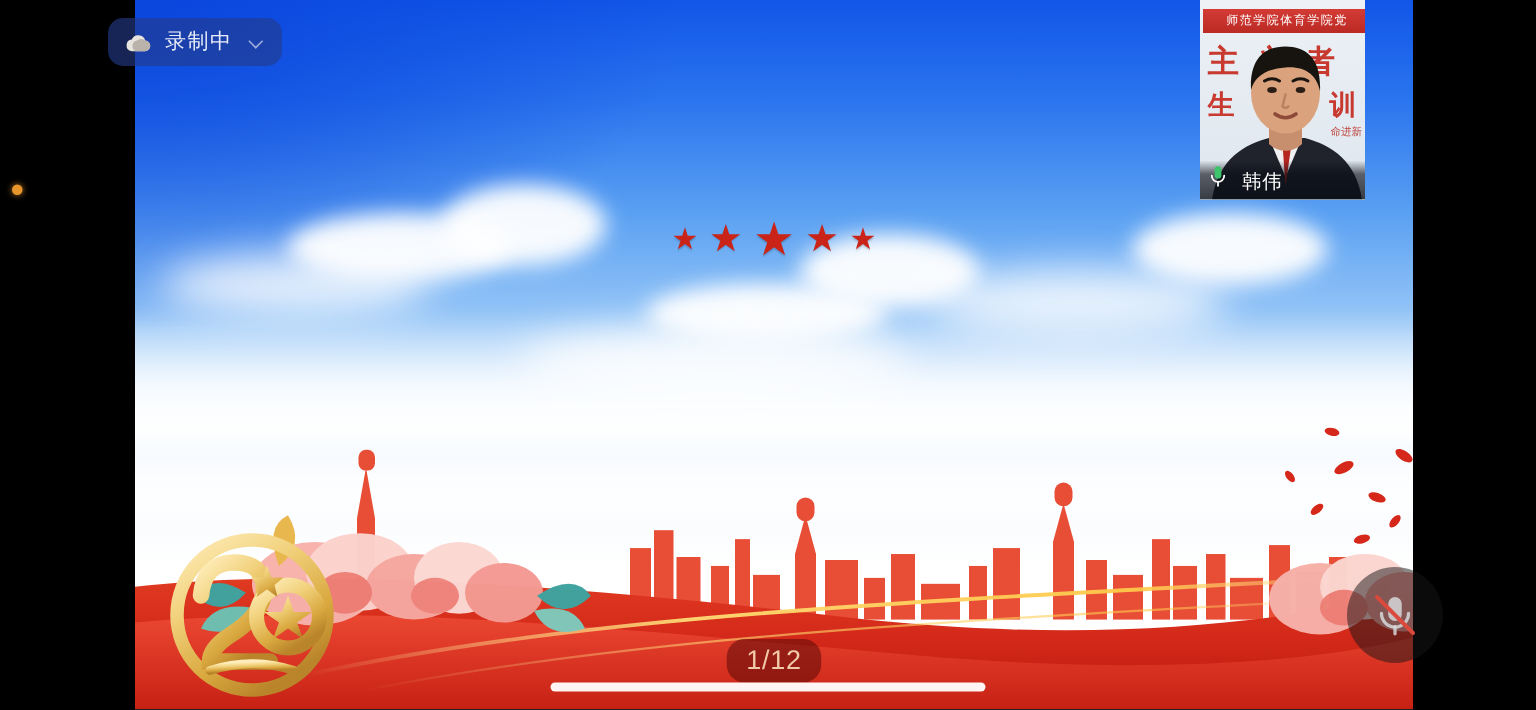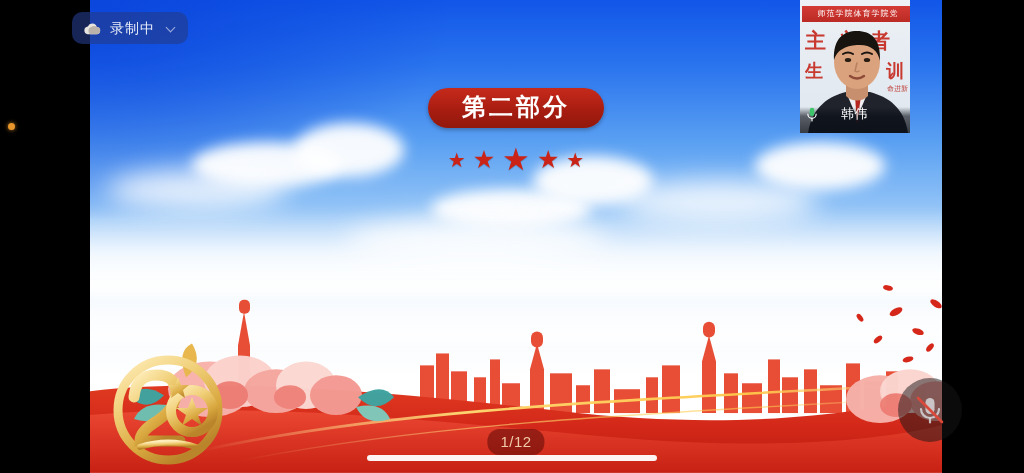--- a/index.html
+++ b/index.html
@@ -116,21 +116,21 @@
   
   .page-chip {
     position:absolute;
     left:50%; transform:translateX(-50%);
     bottom:18px;
     min-width:54px;
     padding:5px 13px 6px;
     border-radius:12px;
     background:rgba(92,10,5,.55);
     color:#f0c9a8;
-    font-size:15px;
+    font-size:18px;
     line-height:1;
     text-align:center;
     letter-spacing:.5px;
   }
 
   
   .rec-badge {
     position:absolute;
     left:72px; top:12px;
     display:flex; align-items:center; gap:9px;
@@ -192,21 +192,21 @@
   .vt-side {
     position:absolute; right:2px; top:84px;
     color:#b9281f; font-size:7px; line-height:9px; opacity:.85;
     white-space:nowrap;
   }
   
   .vt-person { position:absolute; left:0; top:0; width:100%; height:100%; }
   .vt-nameplate {
     position:absolute; left:0; right:0; bottom:0;
     height:26px;
-    display:flex; gap:23px;
+    display:flex; align-items:center; gap:10px;
     padding:0 6px;
     background:linear-gradient(180deg, rgba(8,12,20,.0) 0%, rgba(8,12,20,.62) 35%, rgba(8,12,20,.78) 100%);
   }
   .vt-name { color:#fff; font-size:13px; line-height:1; white-space:nowrap; letter-spacing:.5px; }
 
   
   .mute-btn {
     position:absolute;
     left:898px; top:378px;
     width:64px; height:64px;
@@ -260,21 +260,20 @@
     <div class="cloud" style="left:24%;top:26%;width:110px;height:54px;"></div>
     <div class="cloud soft" style="left:2%;top:36%;width:180px;height:40px;"></div>
     <div class="cloud" style="left:40%;top:40%;width:160px;height:40px;"></div>
     <div class="cloud" style="left:52%;top:33%;width:120px;height:50px;"></div>
     <div class="cloud soft" style="left:62%;top:38%;width:200px;height:44px;"></div>
     <div class="cloud" style="left:78%;top:30%;width:130px;height:48px;"></div>
     <div class="cloud soft" style="left:30%;top:46%;width:260px;height:46px;"></div>
     <div class="cloud-band" style="top:44%;height:90px;"></div>
     <div class="cloud-band" style="top:56%;height:80px;opacity:.9;"></div>
 
-    <div class="part-banner">第二部分</div>
 
     <div class="stars">
       <span class="star-glyph" style="font-size:20px;">★</span>
       <span class="star-glyph" style="font-size:25px;">★</span>
       <span class="star-glyph" style="font-size:31px;">★</span>
       <span class="star-glyph" style="font-size:25px;">★</span>
       <span class="star-glyph" style="font-size:20px;">★</span>
     </div>
 
     <div class="title-block">

